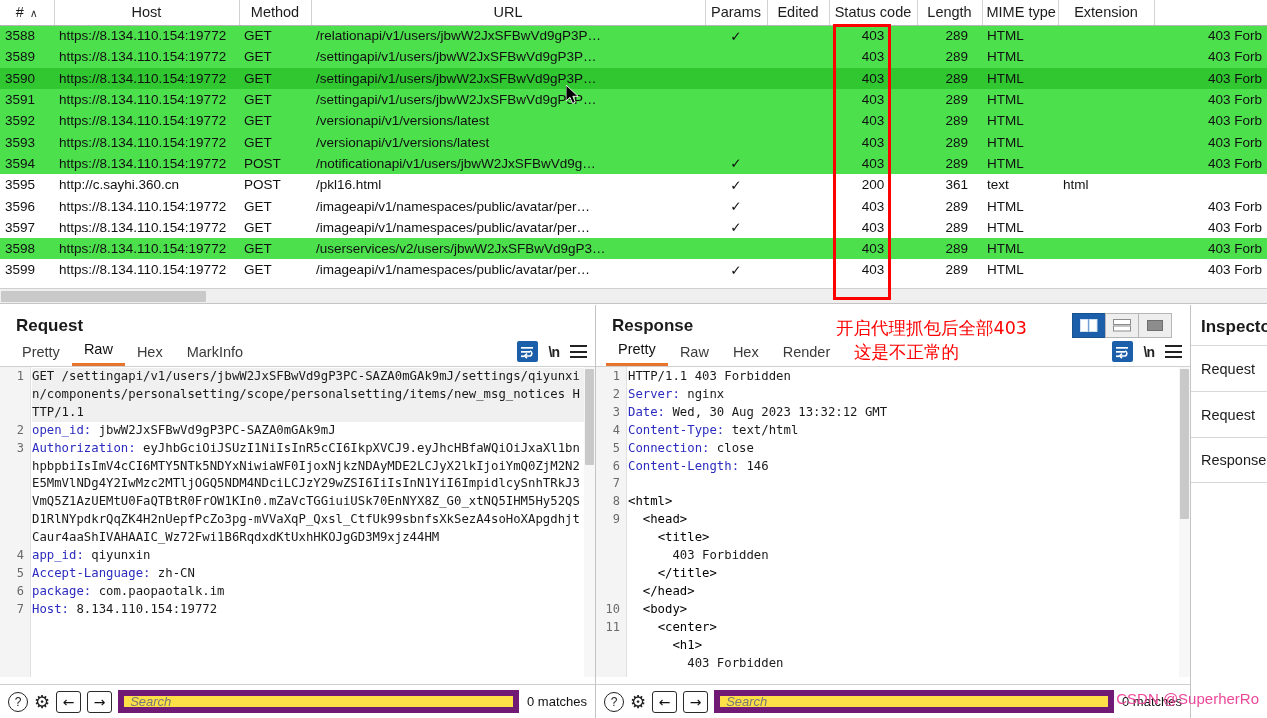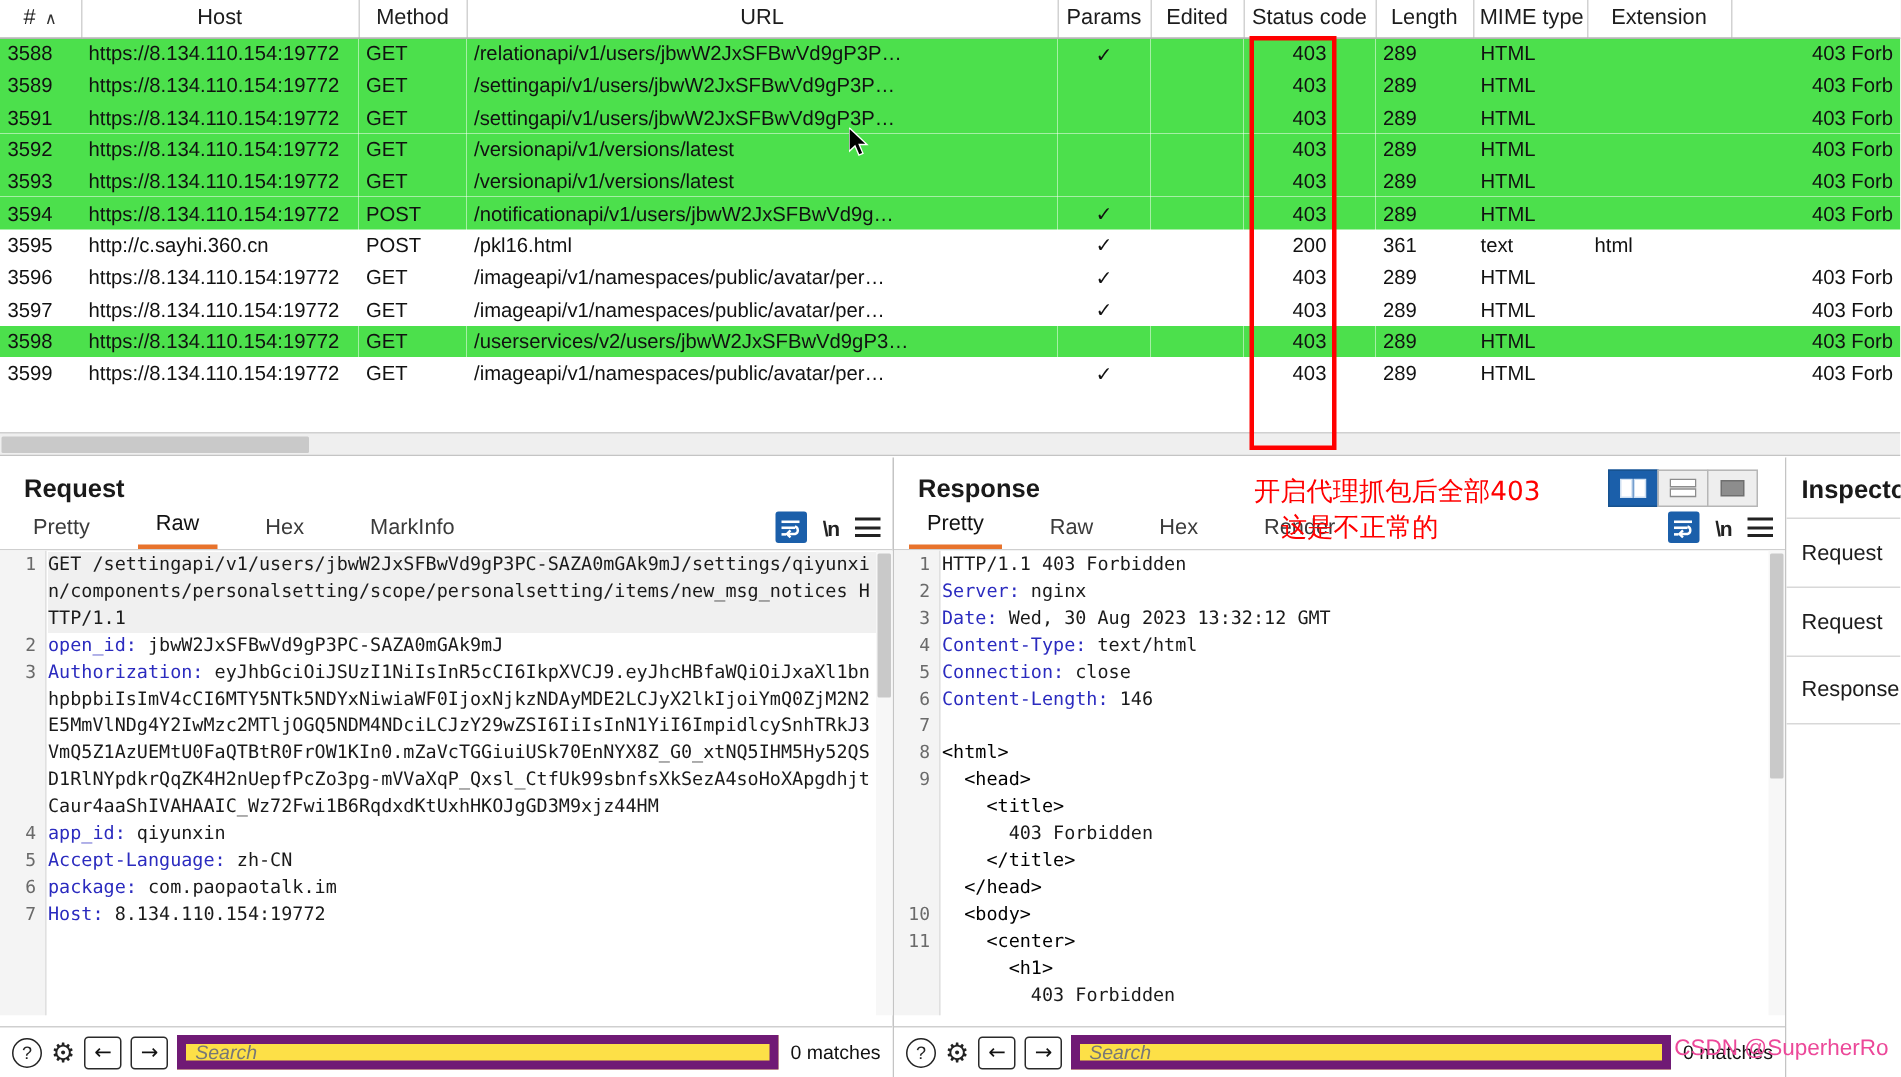--- a/index.html
+++ b/index.html
@@ -41,21 +41,21 @@
   tr.row-white td { background: #ffffff; }
   tr.row-sel   td { background: #30c730; }
 
   .col-num   { width: 54px;  text-align: left; }
   .col-host  { width: 185px; text-align: left; }
   .col-meth  { width: 72px;  text-align: left; }
   .col-url   { width: 394px; text-align: left; margin-left: 32px; }
   .col-param { width: 62px;  text-align: center; }
   .col-edit  { width: 62px;  text-align: center; }
   .col-stat  { width: 88px;  text-align: center; }
-  .col-len   { width: 65px;  padding-right: 14px !important; }
+  .col-len   { width: 65px;  text-align: right; padding-right: 14px !important; }
   .col-mime  { width: 76px;  text-align: left; }
   .col-ext   { width: 96px;  text-align: left; }
   .col-title { width: 113px; text-align: right; }
 
   th.col-num { text-align: center; }
   th.col-len { text-align: center; padding-right: 4px !important;}
   th.col-title { border-right: none; }
   td.col-title { }
 
   .sortarrow { font-size: 11px; margin-left: 6px; color: #333; }
@@ -102,21 +102,20 @@
     padding: 10px 0 0 16px; line-height: 22px;
     font-family: "Liberation Sans", sans-serif;
   }
 
   .tabrow {
     position: relative;
     display: flex; align-items: flex-end;
     height: 30px;
     border-bottom: 1px solid #cfcfcf;
     padding-left: 10px;
-    gap: 20px;
   }
   .tab {
     font-size: 14.5px; color: #3b3b3b;
     padding: 2px 12px 6px 12px;
     cursor: default;
     font-family: "Liberation Sans", sans-serif;
     white-space: nowrap;
   }
   .tab.active { color: #111; border-bottom: 3px solid #e8732c; }
 
@@ -267,20 +266,33 @@
             <td class="col-param check">✓</td>
             <td class="col-edit check"></td>
             <td class="col-stat">403</td>
             <td class="col-len">289</td>
             <td class="col-mime">HTML</td>
             <td class="col-ext"></td>
             <td class="col-title">403 Forb</td>
           </tr>
           <tr class="row-green">
             <td class="col-num">3589</td>
+            <td class="col-host">https://8.134.110.154:19772</td>
+            <td class="col-meth">GET</td>
+            <td class="col-url">/settingapi/v1/users/jbwW2JxSFBwVd9gP3P…</td>
+            <td class="col-param check"></td>
+            <td class="col-edit check"></td>
+            <td class="col-stat">403</td>
+            <td class="col-len">289</td>
+            <td class="col-mime">HTML</td>
+            <td class="col-ext"></td>
+            <td class="col-title">403 Forb</td>
+          </tr>
+          <tr class="row-sel">
+            <td class="col-num">3590</td>
             <td class="col-host">https://8.134.110.154:19772</td>
             <td class="col-meth">GET</td>
             <td class="col-url">/settingapi/v1/users/jbwW2JxSFBwVd9gP3P…</td>
             <td class="col-param check"></td>
             <td class="col-edit check"></td>
             <td class="col-stat">403</td>
             <td class="col-len">289</td>
             <td class="col-mime">HTML</td>
             <td class="col-ext"></td>
             <td class="col-title">403 Forb</td>

